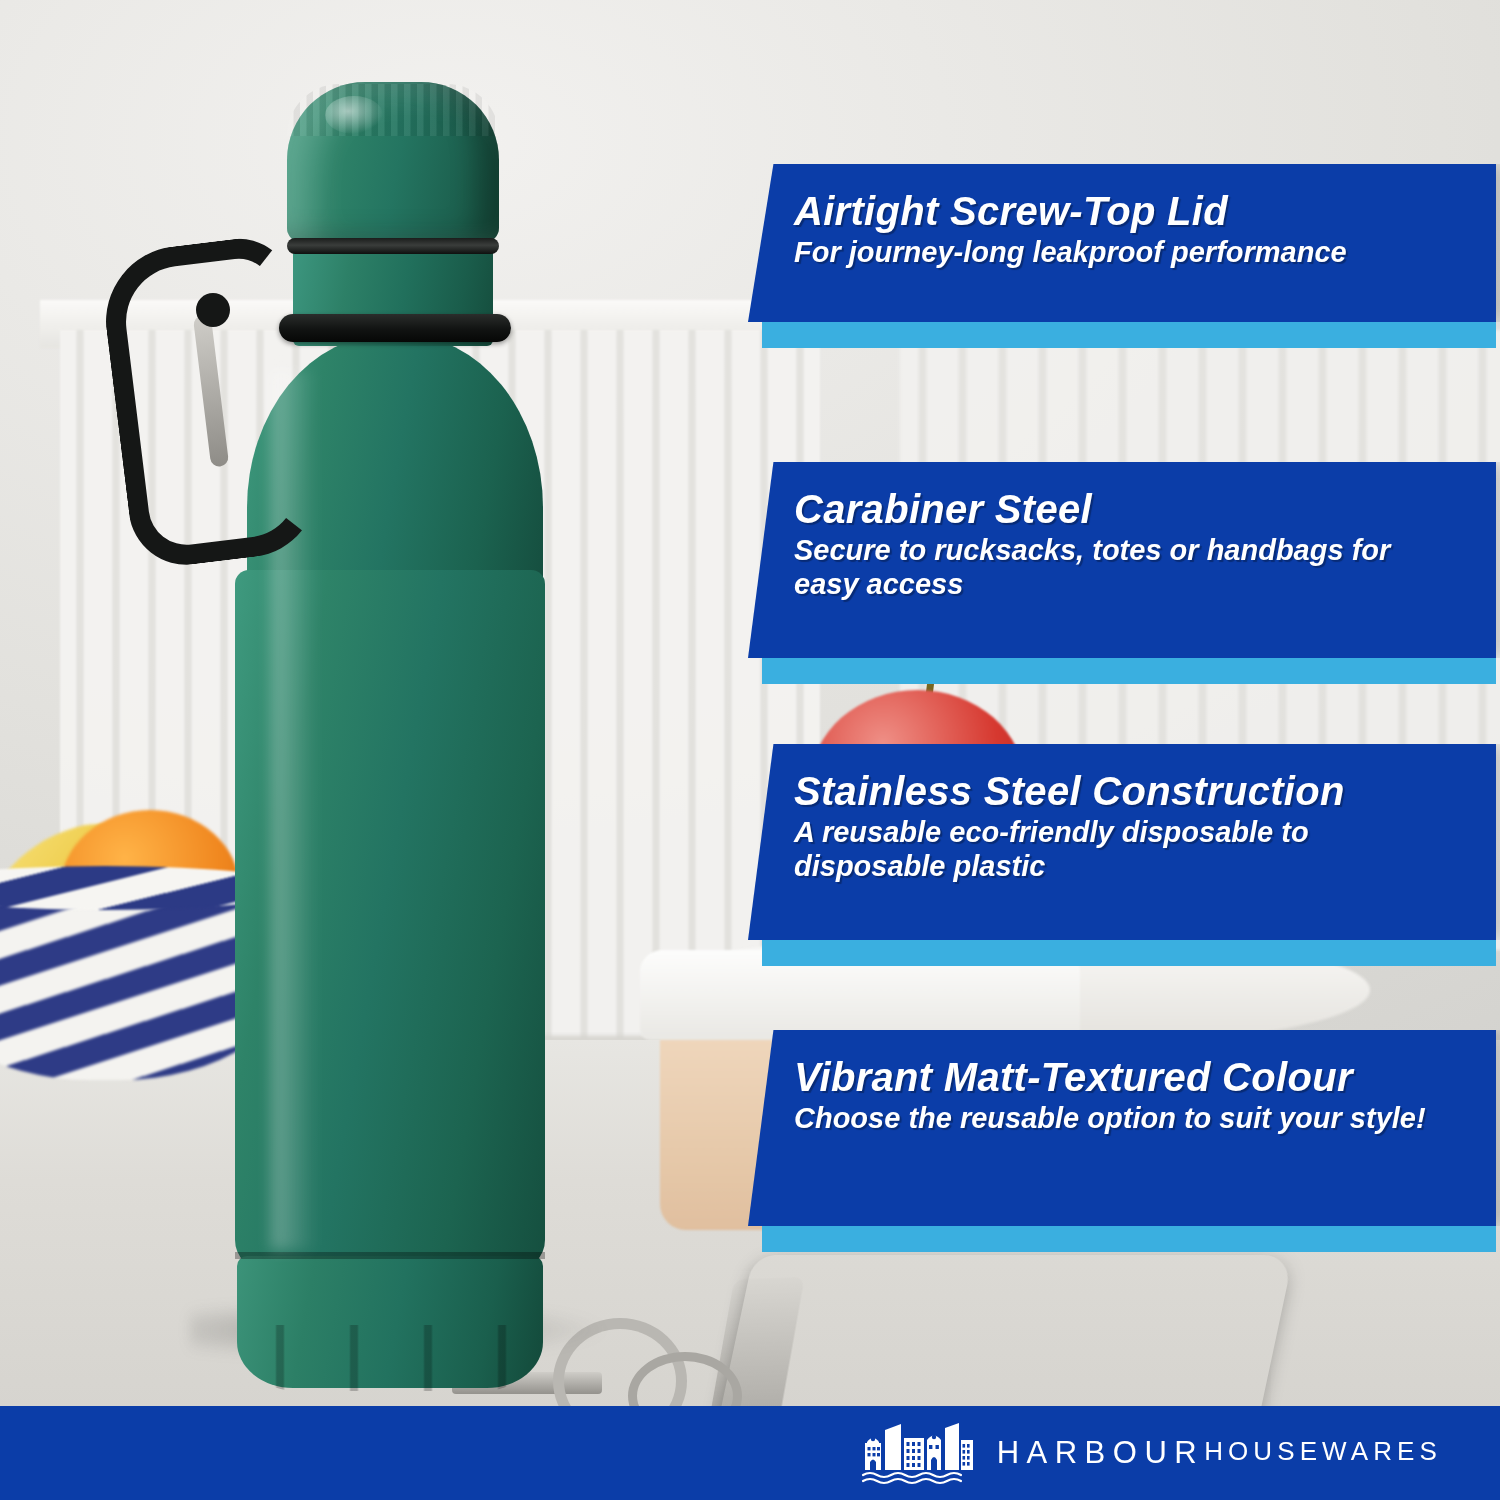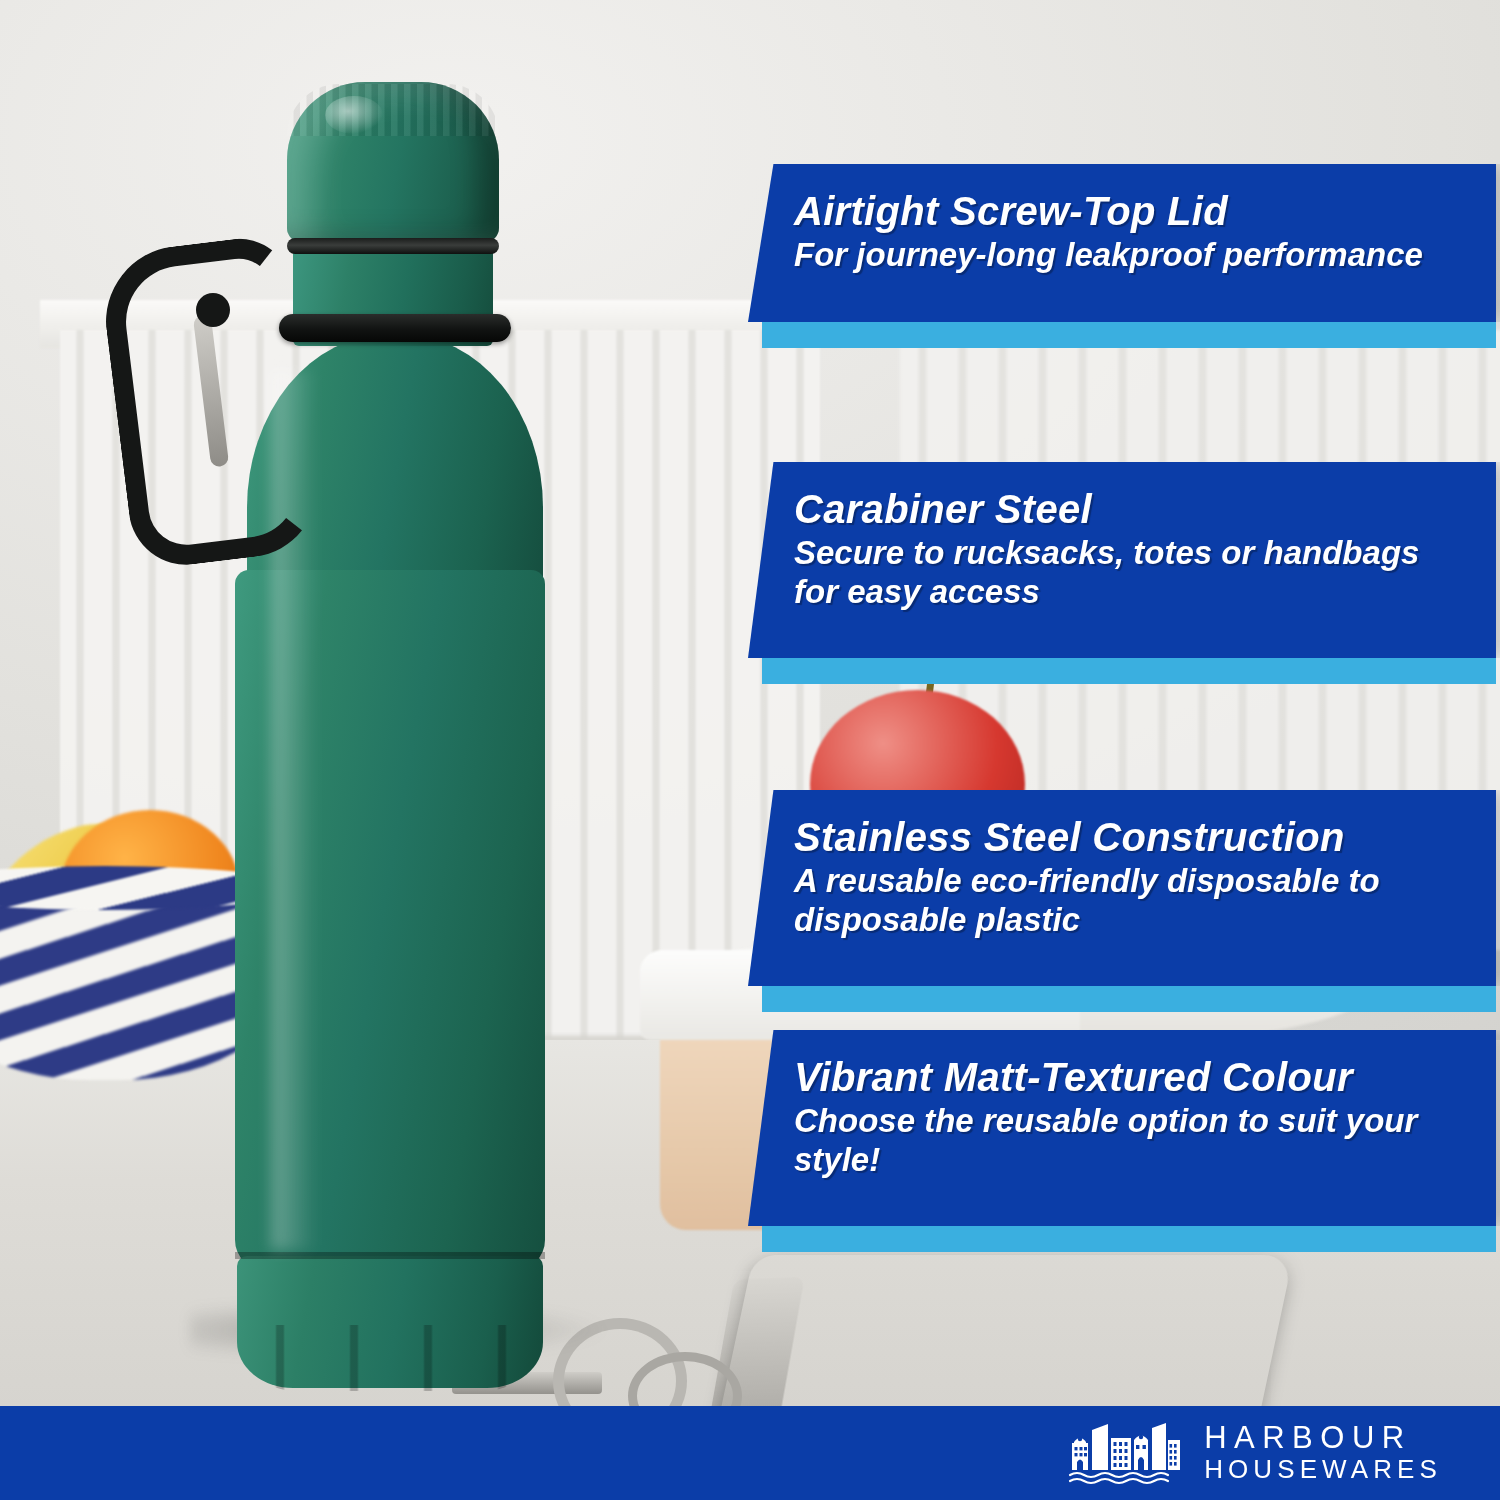--- a/index.html
+++ b/index.html
@@ -291,49 +291,49 @@
     font-weight:700;
     font-style:italic;
     letter-spacing:.3px;
     line-height:1.06;
     text-shadow:2px 2px 1px rgba(0,0,0,.30);
     margin:0 0 4px 0;
     white-space:nowrap;
   }
   .cal-sub{
     color:#ffffff;
-    font-size:33px;
+    font-size:29px;
     font-weight:700;
     font-style:italic;
     line-height:1.17;
     text-shadow:2px 2px 1px rgba(0,0,0,.30);
     margin:0;
   }
 
   
   #callout-0{left:748px;top:164px;width:748px;height:158px;}
   #callout-0 .cal-bar{top:158px;}
   #callout-1{left:748px;top:462px;width:748px;height:196px;}
   #callout-1 .cal-bar{top:196px;}
-  #callout-2{left:748px;top:744px;width:748px;height:196px;margin-top:46px;}
+  #callout-2{left:748px;top:744px;width:748px;height:196px;}
   #callout-2 .cal-bar{top:196px;}
   #callout-3{left:748px;top:1030px;width:748px;height:196px;}
   #callout-3 .cal-bar{top:196px;}
 
   
   .footer{
     position:absolute;left:0;top:1406px;width:1500px;height:94px;
     background:#0b3da8;
   }
   .logo{
     position:absolute;right:58px;top:1418px;height:70px;
     display:flex;align-items:center;gap:22px;
   }
   .logo-mark{width:116px;height:70px;}
-  .logo-text{display:flex;flex-direction:column;justify-content:center;}
+  .logo-text{display:flex;flex-direction:row;justify-content:center;}
   .logo-line1{
     color:#fff;font-size:31px;font-weight:400;letter-spacing:7.5px;
     line-height:1.06;
   }
   .logo-line2{
     color:#fff;font-size:26px;font-weight:400;letter-spacing:5.1px;
     line-height:1.12;
   }
 </style>
 </head>

